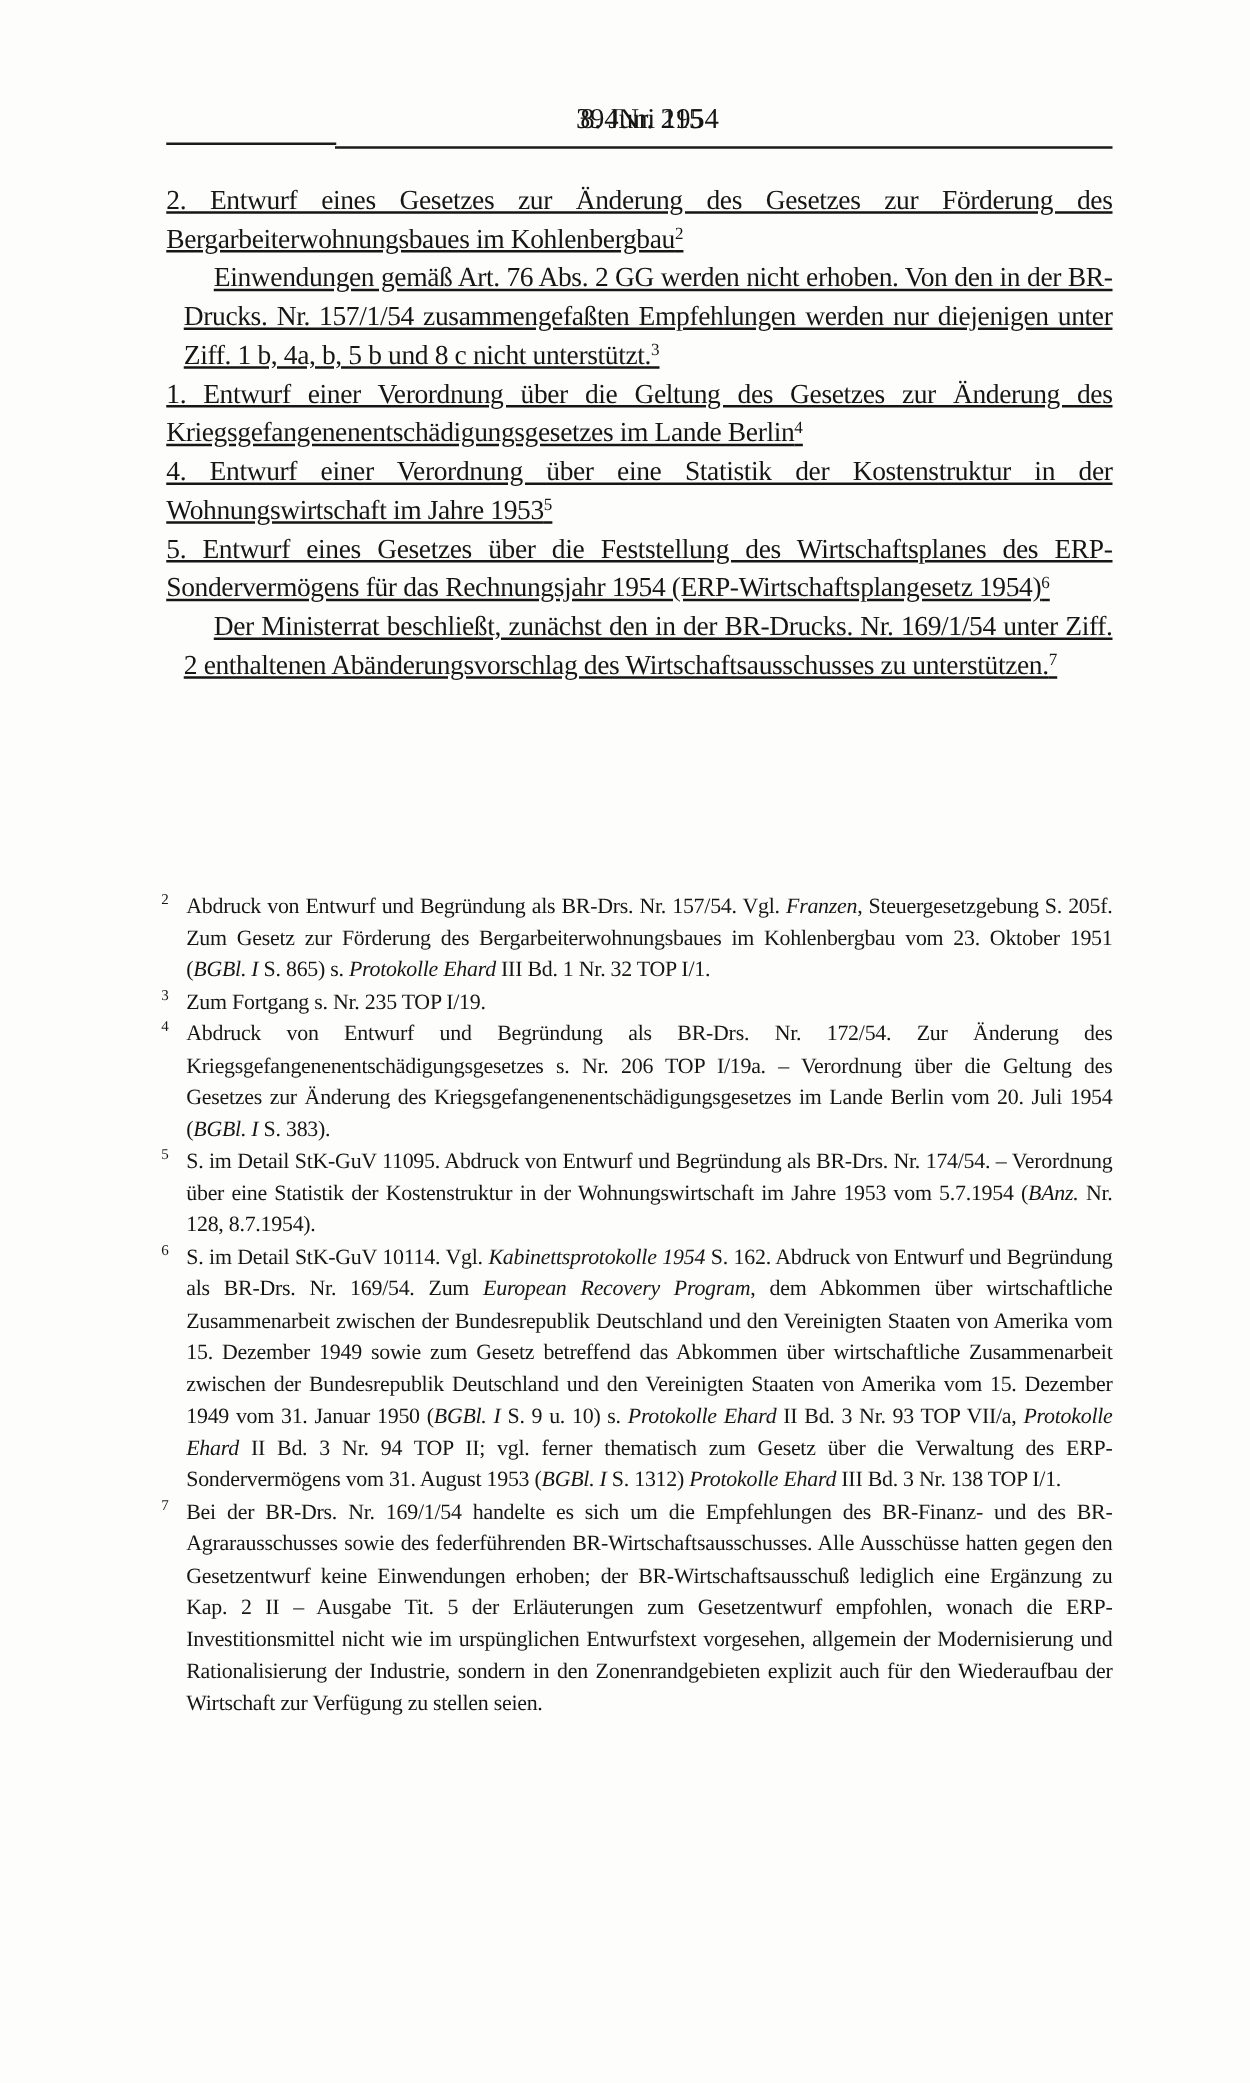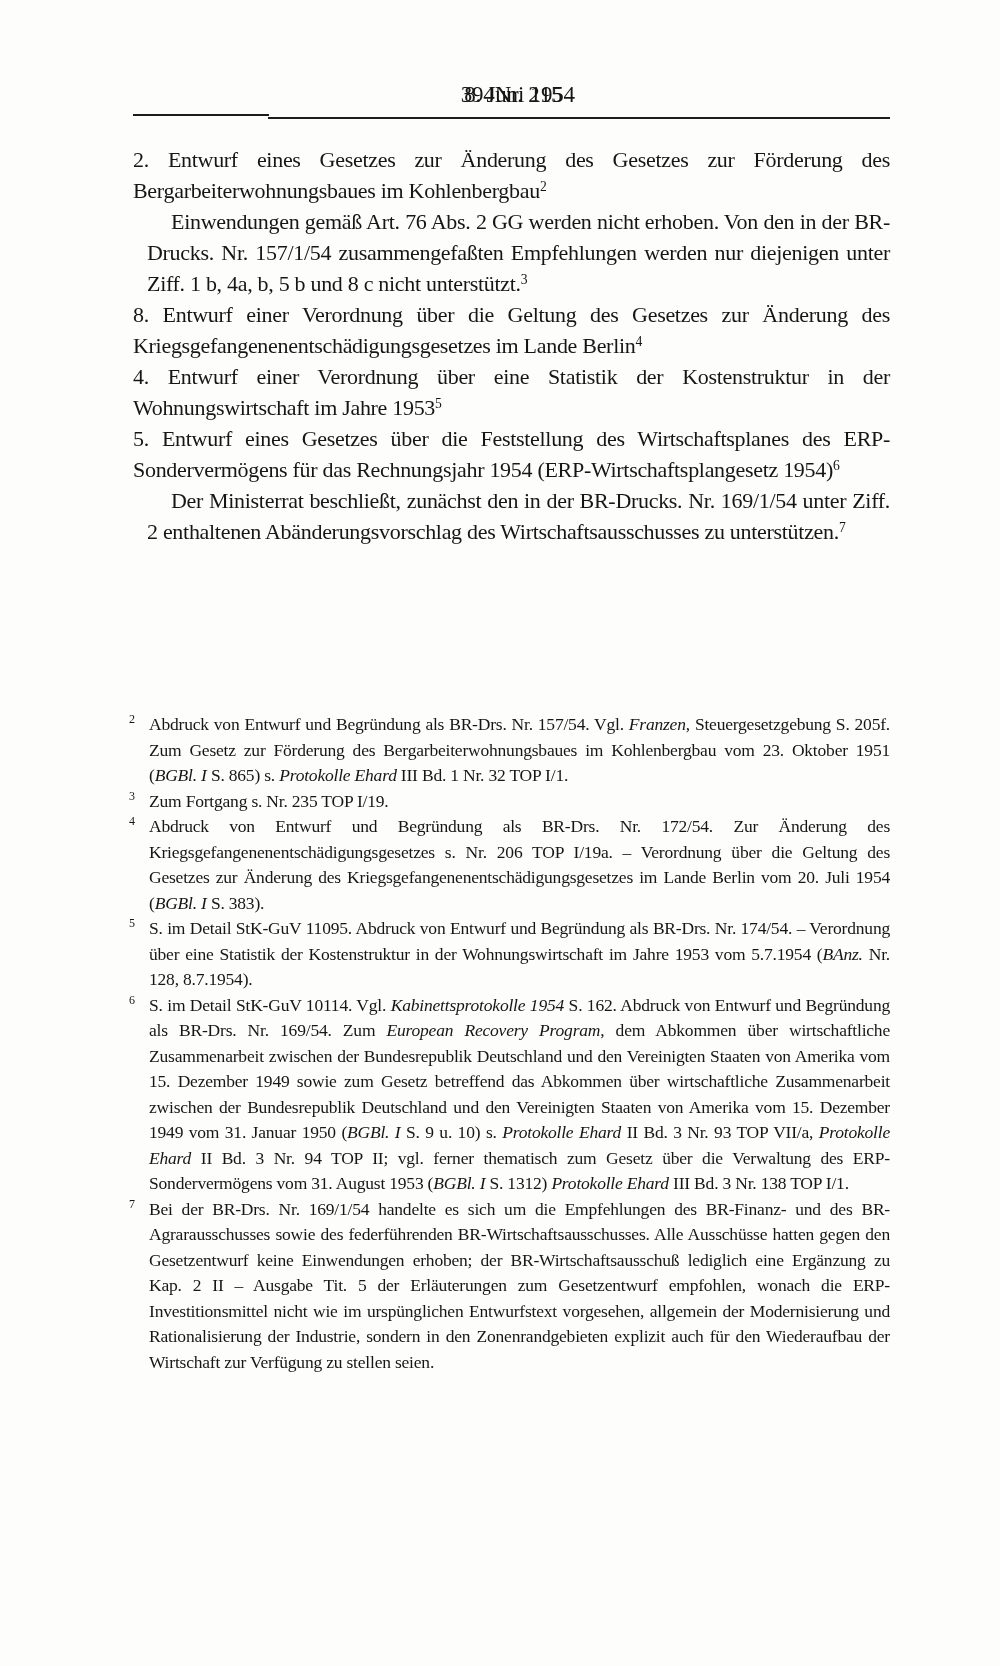--- a/index.html
+++ b/index.html
@@ -27,21 +27,21 @@
   .rule-left  { left: 133px; top: 114px; width: 136px; }
   .rule-right { left: 268px; top: 117px; width: 622px; }
   
   .body-text {
     position: absolute;
     left: 133px; top: 144px; width: 757px;
     font-size: 22px; line-height: 31px;
     letter-spacing: -0.3px;
     text-align: justify;
   }
-  .body-text p { margin: 0; }
+  .body-text p { margin: 0; text-decoration: underline; }
   .body-text p.indent { text-indent: 24px; margin-left: 14px; }
   sup.fn-ref {
     font-size: 62%;
     line-height: 0;
     vertical-align: baseline;
     position: relative; top: -0.55em;
     letter-spacing: 0;
   }
   
   .footnotes {
@@ -68,21 +68,21 @@
     <span>394</span>
     <span class="center">8. Juni 1954</span>
     <span>Nr. 215</span>
   </div>
   <div class="rule-seg rule-left"></div>
   <div class="rule-seg rule-right"></div>
 
   <main class="body-text">
       <p class="para"><span>2. Entwurf eines Gesetzes zur Änderung des Gesetzes zur Förderung des Bergarbeiterwohnungsbaues im Kohlenbergbau</span><sup class="fn-ref">2</sup></p>
       <p class="para indent"><span>Einwendungen gemäß Art. 76 Abs. 2 GG werden nicht erhoben. Von den in der BR-Drucks. Nr. 157/1/54 zusammengefaßten Empfehlungen werden nur diejenigen unter Ziff. 1 b, 4a, b, 5 b und 8 c nicht unterstützt.</span><sup class="fn-ref">3</sup></p>
-      <p class="para"><span>8. Entwurf einer Verordnung über die Geltung des Gesetzes zur Änderung des Kriegsgefangenenentschädigungsgesetzes im Lande Berlin</span><sup class="fn-ref">4</sup></p>
+      <p class="para"><span>1. Entwurf einer Verordnung über die Geltung des Gesetzes zur Änderung des Kriegsgefangenenentschädigungsgesetzes im Lande Berlin</span><sup class="fn-ref">4</sup></p>
       <p class="para"><span>4. Entwurf einer Verordnung über eine Statistik der Kostenstruktur in der Wohnungswirtschaft im Jahre 1953</span><sup class="fn-ref">5</sup></p>
       <p class="para"><span>5. Entwurf eines Gesetzes über die Feststellung des Wirtschaftsplanes des ERP-Sondervermögens für das Rechnungsjahr 1954 (ERP-Wirtschaftsplangesetz 1954)</span><sup class="fn-ref">6</sup></p>
       <p class="para indent"><span>Der Ministerrat beschließt, zunächst den in der BR-Drucks. Nr. 169/1/54 unter Ziff. 2 enthaltenen Abänderungsvorschlag des Wirtschaftsausschusses zu unterstützen.</span><sup class="fn-ref">7</sup></p>
     </main>
 
   <section class="footnotes">
       <div class="fn"><span class="fn-marker">2</span><span>Abdruck von Entwurf und Begründung als BR-Drs. Nr. 157/54. Vgl. </span><span class="it">Franzen</span><span>, Steuergesetzgebung S. 205f. Zum Gesetz zur Förderung des Bergarbeiterwohnungsbaues im Kohlenbergbau vom 23. Oktober 1951 (</span><span class="it">BGBl. I</span><span> S. 865) s. </span><span class="it">Protokolle Ehard</span><span> III Bd. 1 Nr. 32 TOP I/1.</span></div>
       <div class="fn"><span class="fn-marker">3</span><span>Zum Fortgang s. Nr. 235 TOP I/19.</span></div>
       <div class="fn"><span class="fn-marker">4</span><span>Abdruck von Entwurf und Begründung als BR-Drs. Nr. 172/54. Zur Änderung des Kriegsgefangenenentschädigungsgesetzes s. Nr. 206 TOP I/19a. – Verordnung über die Geltung des Gesetzes zur Änderung des Kriegsgefangenenentschädigungsgesetzes im Lande Berlin vom 20. Juli 1954 (</span><span class="it">BGBl. I</span><span> S. 383).</span></div>
       <div class="fn"><span class="fn-marker">5</span><span>S. im Detail StK-GuV 11095. Abdruck von Entwurf und Begründung als BR-Drs. Nr. 174/54. – Verordnung über eine Statistik der Kostenstruktur in der Wohnungswirtschaft im Jahre 1953 vom 5.7.1954 (</span><span class="it">BAnz.</span><span> Nr. 128, 8.7.1954).</span></div>

